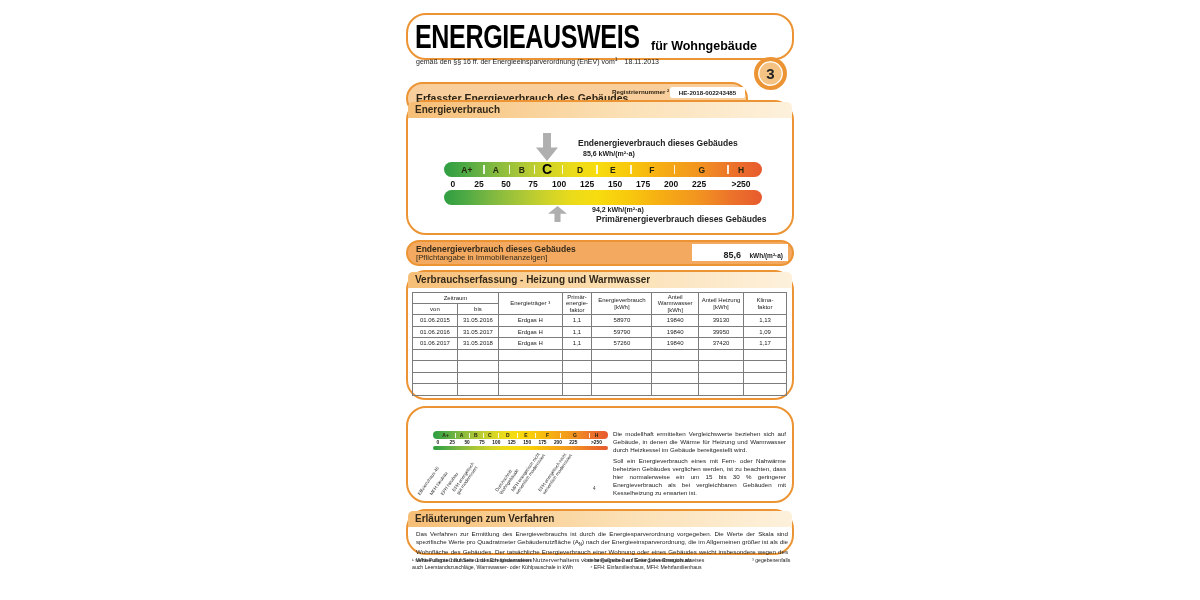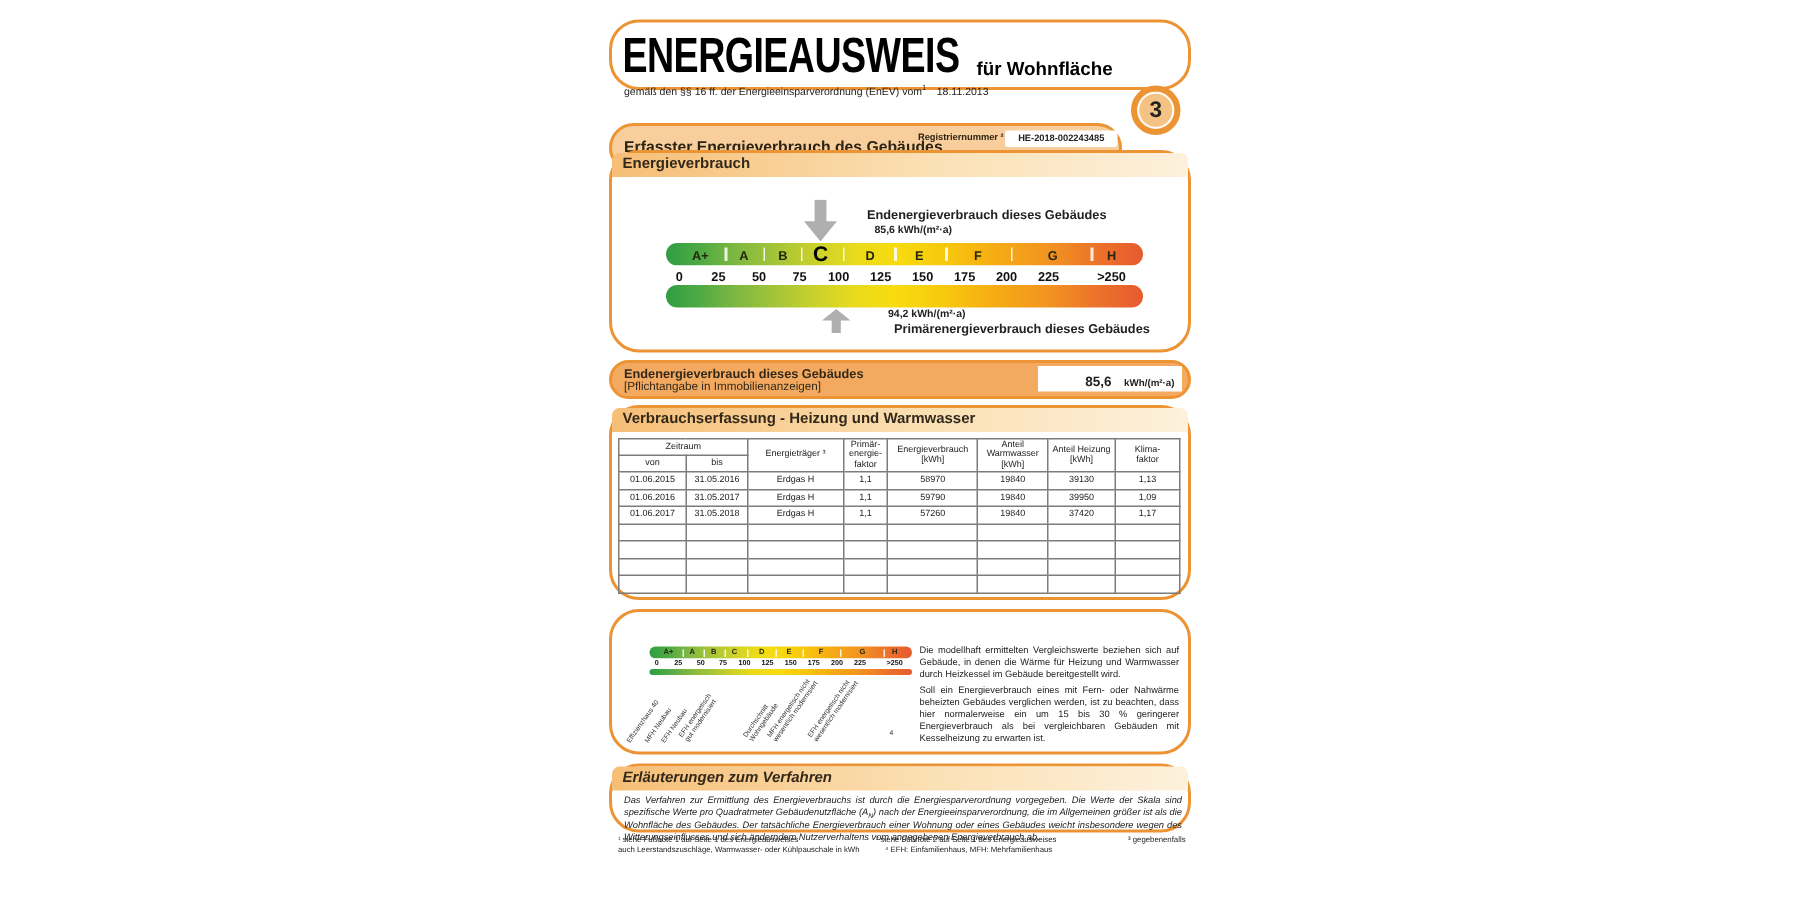--- a/index.html
+++ b/index.html
@@ -66,37 +66,37 @@
   .mini .sd{top:1.5px;height:5px;width:1px;}
   .mini .ticksrow{height:7px;}
   .mini .tk{font-size:4.8px;top:0.5px;}
   .mini .grad-bar{height:4px;border-radius:2px;}
   #diag-labels{position:absolute;left:25px;top:44px;width:175px;height:44px;}
   .diag{position:absolute;bottom:0;transform:rotate(-55deg);transform-origin:0 100%;font-size:4.6px;line-height:1.15;white-space:pre;color:#333;}
   #diag-fn{position:absolute;left:160px;top:34px;font-size:4.5px;color:#333;}
   #vergleich-text{position:absolute;left:205px;top:22px;width:173px;font-size:6.2px;line-height:1.3;text-align:justify;color:#222;}
   #vergleich-text p{margin:0 0 3px 0;}
   
-  #s7{top:509px;height:46px;font-style:italic;}
+  #s7{top:509px;height:46px;}
   #erl-text{position:absolute;left:8px;top:19px;width:372px;font-size:6.2px;line-height:1.28;text-align:justify;color:#222;}
   #erl-text sub{font-size:4.5px;}
   
   #footnotes{position:absolute;left:6px;top:557px;width:382px;height:16px;font-size:5.2px;color:#222;}
   .fn{position:absolute;white-space:nowrap;}
   #fn1{left:0;top:0;} #fn2{left:172px;top:0;} #fn3a{left:340px;top:0;} #fn3b{left:0;top:7px;} #fn4{left:178px;top:7px;}
 </style>
 </head>
 <body>
 
 <div id="page">
   <div id="doc">
 
     <section class="box" id="s1">
       <span id="main-title">ENERGIEAUSWEIS</span>
-      <span id="main-subtitle">für Wohnfläche</span>
+      <span id="main-subtitle">für Wohngebäude</span>
       <div id="law-line">
         <span>gemäß den §§ 16 ff. der Energieeinsparverordnung (EnEV) vom</span><sup>1</sup><span id="law-date">18.11.2013</span>
       </div>
     </section>
 
     <section class="box" id="s2">
       <div id="s2-title">Erfasster Energieverbrauch des Gebäudes</div>
       <div id="reg-label">Registriernummer ²</div>
       <div id="reg-value">HE-2018-002243485</div>
       <div id="reg-note">(oder: "Registriernummer wurde beantragt am ...")</div>

